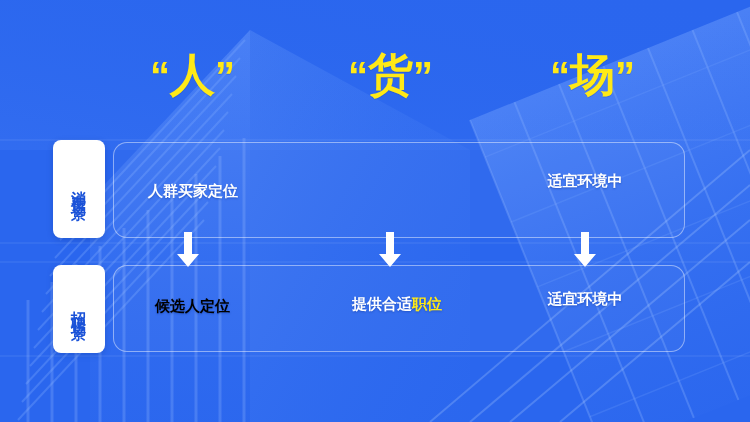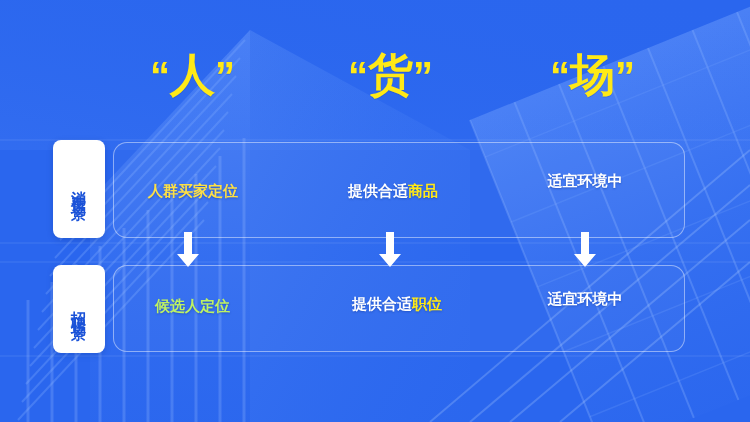--- a/index.html
+++ b/index.html
@@ -76,25 +76,25 @@
     position:absolute;
     color:#ffffff;
     font-size:15px;
     font-weight:bold;
     line-height:21px;
     white-space:nowrap;
     text-shadow:0 1px 2px rgba(14,50,150,.45);
   }
   .cell .hl { color:#ffe916; }
 
-  .c-r1-1 { left:148px; top:180px; color:#fde047; }
+  .c-r1-1 { left:148px; top:180px; color:#ffffff; }
   .c-r1-2 { left:348px; top:180px; }
   .c-r1-3 { left:530px; top:170px; width:110px; text-align:center; }
 
-  .c-r2-1 { left:155px; top:295px; color:#bef264; }
+  .c-r2-1 { left:155px; top:295px; color:#000000; }
   .c-r2-2 { left:352px; top:295px;font-family:Liberation Mono, monospace; }
   .c-r2-3 { left:530px; top:288px; width:110px; text-align:center; }
 
   
   .arrow { position:absolute; width:24px; height:36px; }
   .arrow svg { display:block; width:24px; height:36px; }
   .arrow-1 { left:176px; top:232px; }
   .arrow-2 { left:378px; top:232px; }
   .arrow-3 { left:573px; top:232px; }
 </style>
@@ -207,23 +207,20 @@
   <div class="chip chip-consumption">
     <span class="chip-text">消费场景</span>
   </div>
 
   <div class="panel panel-1"></div>
 
   <div class="cell c-r1-1">
     <span>人群买家定位</span>
   </div>
 
-  <div class="cell c-r1-2">
-    <span>提供合适</span><span class="hl">商品</span>
-  </div>
 
   <div class="cell c-r1-3">
     <div>适宜环境中</div>
   </div>
 
   <div class="arrow arrow-1">
     <svg viewBox="0 0 24 36" aria-hidden="true">
         <polygon points="8,0 16,0 16,22 23,22 12,35 1,22 8,22" fill="#ffffff"></polygon>
       </svg>
   </div>

